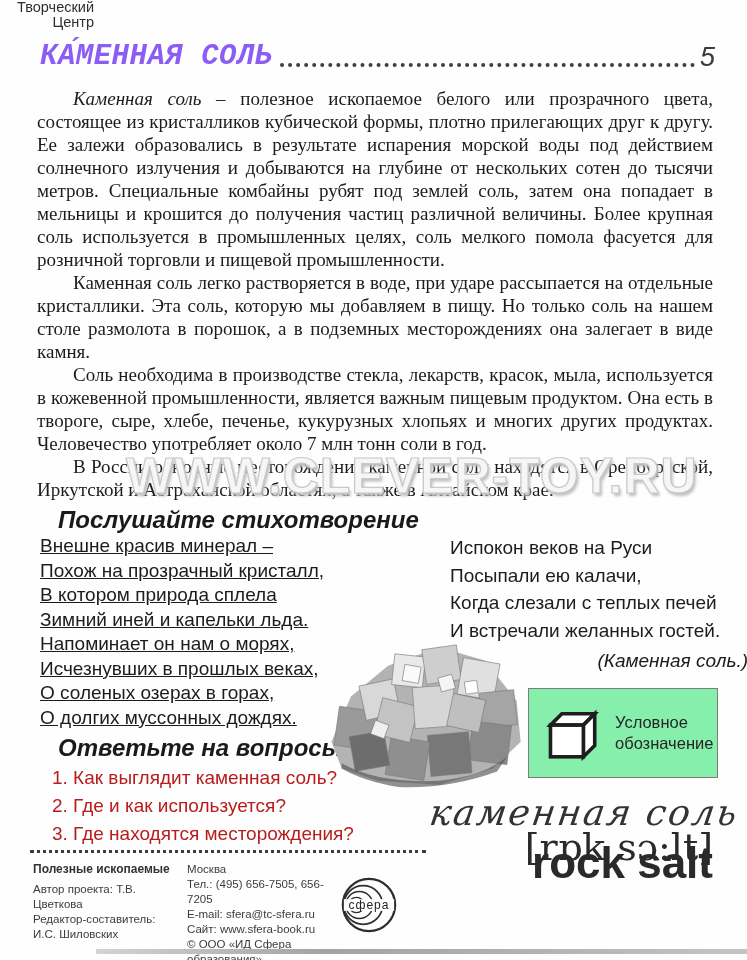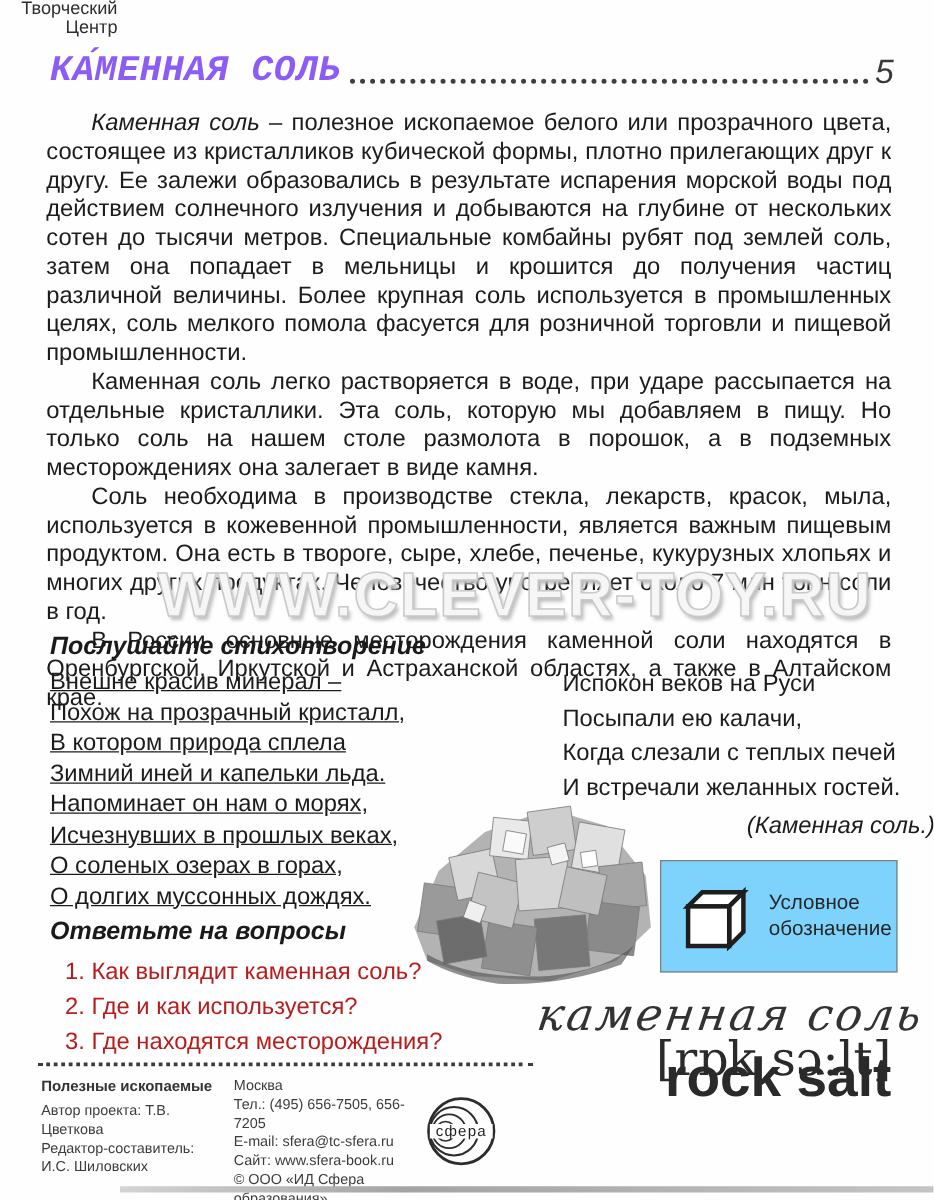--- a/index.html
+++ b/index.html
@@ -11,45 +11,45 @@
 
   
   .title-row{position:absolute;left:40px;top:40px;right:32px;display:flex;align-items:flex-end;}
   .title{font-size:29px;font-weight:bold;font-style:italic;white-space:nowrap;color:#8b5cf6;letter-spacing:.5px;font-family:Liberation Mono, monospace;}
   .leader{flex:1;height:0;border-bottom:4px dotted #3f3f3f;margin:0 5px 6px 7px;}
   .pagenum{font-size:27px;font-style:italic;color:#3a3a3a;}
 
   
   .bodytext{position:absolute;left:37px;top:87px;width:676px;
     font-size:19px;line-height:23px;text-align:justify;color:#1c1c1c;}
-  .bodytext p{margin:0;text-indent:36px;}
+  .bodytext p{margin:0;text-indent:36px;font-family:Liberation Serif, serif;}
   .lead{font-style:italic;}
 
   
   .watermark{position:absolute;left:126px;top:447px;z-index:5;white-space:nowrap;
     font-size:50px;font-weight:bold;letter-spacing:1px;
     color:#f6f6f6;-webkit-text-stroke:1.2px #c9c9c9;
     text-shadow:0 0 1px #c6c6c6, 2px 3px 3px #bfbfbf;}
 
   
-  .col-heading{position:absolute;font-weight:bold;font-style:italic;font-size:20px;color:#1a1a1a;}
+  .col-heading{position:absolute;font-weight:bold;font-style:italic;font-size:24px;color:#1a1a1a;margin-left:18px;}
   .poem-heading{left:40px;top:506px;}
   .poem{position:absolute;left:40px;top:534px;font-size:19px;line-height:24.5px;color:#1c1c1c;text-decoration:underline;}
   .questions-heading{left:40px;top:734px;}
   .questions{position:absolute;left:52px;top:764px;font-size:19px;line-height:28px;color:#b91c1c;}
   .riddle-heading{left:437px;top:506px;}
   .riddle{position:absolute;left:450px;top:534px;width:298px;font-size:19px;line-height:27.5px;color:#1c1c1c;}
   .riddle-answer{text-align:right;font-style:italic;margin-top:3px;}
 
   
   .salt-photo{position:absolute;left:316px;top:626px;width:216px;height:176px;z-index:2;}
 
   
   .legend-box{position:absolute;left:528px;top:688px;width:188px;height:88px;
-    border:1.5px solid #7d7d7d;background:#7dd3fc;display:flex;align-items:center;z-index:3;}
+    border:1.5px solid #7d7d7d;background:#86efac;display:flex;align-items:center;z-index:3;}
   .cube{width:60px;height:55px;margin-left:13px;flex:none;}
   .legend-label{font-size:16.5px;line-height:21px;color:#262626;margin-left:13px;}
 
   
   .term-handwritten{position:absolute;left:430px;top:792px;width:308px;text-align:center;
     font-family:"DejaVu Serif",serif;font-style:italic;font-size:36px;color:#333;
     letter-spacing:2px;white-space:nowrap;transform:skewX(-8deg);}
   .term-english{position:absolute;left:437px;top:838px;width:276px;text-align:right;
     font-size:44px;font-weight:bold;color:#2a2a2a;}
   .term-transcription{position:absolute;left:437px;top:825px;width:276px;text-align:right;

